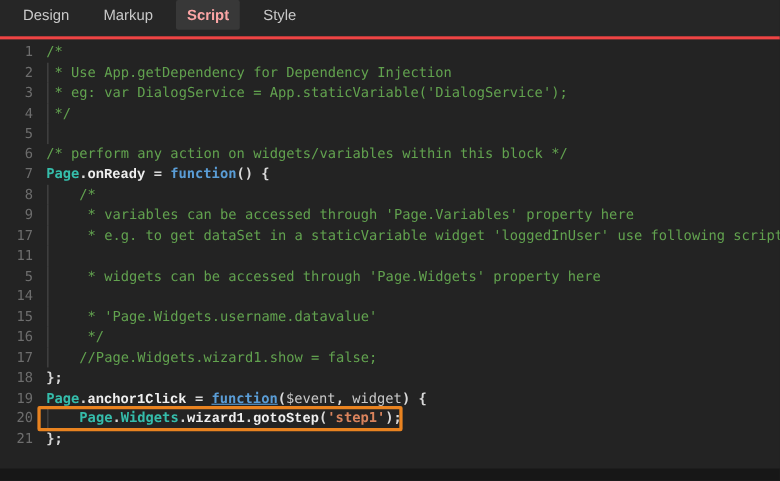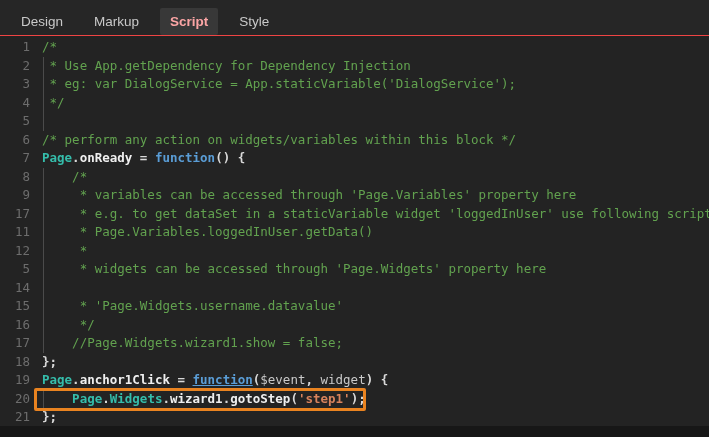--- a/index.html
+++ b/index.html
@@ -13,22 +13,22 @@
     --c-arg:#c9c9c9;
   }
   *{margin:0;padding:0;box-sizing:border-box;}
   html,body{background:#1e1e1e;}
   .app{
     width:709px;height:437px;overflow:hidden;position:relative;
     background:#232323;font-family:"Liberation Sans",sans-serif;
   }
   
   .tabbar{
-    height:36px;background:#262626;display:flex;align-items:flex-end;
-    padding-left:11px;border-bottom:1px solid #ef4444;
+    height:36px;background:#262626;display:flex;align-items:flex-start;
+    padding-left:11px;border-bottom:3px solid #ef4444;
   }
   .tab{
     height:27px;line-height:27px;padding:0 10px;margin-right:11px;
     color:#c9c9c9;font-size:13.5px;border-radius:2px;cursor:pointer;
     white-space:nowrap;
   }
   .tab.active{background:#383838;color:#fca5a5;font-weight:bold;}
   
   .editor{
     height:390px;background:#232323;padding-top:2px;overflow:hidden;
@@ -48,21 +48,21 @@
   .hlbox{
     position:absolute;left:34px;top:-2px;width:332px;height:23px;
     border:3px solid var(--accent);border-radius:2px;pointer-events:none;
   }
   .tk-com{color:var(--c-com);font-weight:400;}
   .tk-cls{color:var(--c-cls);margin-top:27px;}
   .tk-kw{color:var(--c-kw);}
   .tk-kwu{color:var(--c-kw);text-decoration:underline;}
   .tk-str{color:var(--c-str);}
   .tk-pln{color:var(--c-pln);}
-  .tk-prop{color:var(--c-prop);font-weight:700;}
+  .tk-prop{color:var(--c-prop);font-weight:700;font-family:Liberation Mono, monospace;}
   .tk-arg{color:var(--c-arg);font-weight:400;}
   
   .bottombar{height:11px;background:#171717;}
 </style>
 </head>
 <body>
 
 <div class="app">
 
   <div class="tabbar">
@@ -77,22 +77,21 @@
         <div class="line"><span class="num">1</span><span class="code"><span class="tk-com">/*</span></span></div>
         <div class="line"><span class="num">2</span><span class="guide"></span><span class="code"><span class="tk-com"> * Use App.getDependency for Dependency Injection</span></span></div>
         <div class="line"><span class="num">3</span><span class="guide"></span><span class="code"><span class="tk-com"> * eg: var DialogService = App.staticVariable('DialogService');</span></span></div>
         <div class="line"><span class="num">4</span><span class="guide"></span><span class="code"><span class="tk-com"> */</span></span></div>
         <div class="line"><span class="num">5</span><span class="guide"></span><span class="code"></span></div>
         <div class="line"><span class="num">6</span><span class="code"><span class="tk-com">/* perform any action on widgets/variables within this block */</span></span></div>
         <div class="line"><span class="num">7</span><span class="code"><span class="tk-cls">Page</span><span class="tk-pln">.</span><span class="tk-prop">onReady</span><span class="tk-pln"> = </span><span class="tk-kw">function</span><span class="tk-pln">() {</span></span></div>
         <div class="line"><span class="num">8</span><span class="guide"></span><span class="code"><span class="tk-com">    /*</span></span></div>
         <div class="line"><span class="num">9</span><span class="guide"></span><span class="code"><span class="tk-com">     * variables can be accessed through 'Page.Variables' property here</span></span></div>
         <div class="line"><span class="num">17</span><span class="guide"></span><span class="code"><span class="tk-com">     * e.g. to get dataSet in a staticVariable widget 'loggedInUser' use following script</span></span></div>
-        <div class="line"><span class="num">11</span><span class="guide"></span><span class="code"><span class="tk-com">     * Page.Variables.loggedInUser.getData()</span></span></div>
-        <div class="line"><span class="num">12</span><span class="guide"></span><span class="code"><span class="tk-com">     *</span></span></div>
+        <div class="line"><span class="num">11</span><span class="guide"></span></div>
         <div class="line"><span class="num">5</span><span class="guide"></span><span class="code"><span class="tk-com">     * widgets can be accessed through 'Page.Widgets' property here</span></span></div>
         <div class="line"><span class="num">14</span><span class="guide"></span></div>
         <div class="line"><span class="num">15</span><span class="guide"></span><span class="code"><span class="tk-com">     * 'Page.Widgets.username.datavalue'</span></span></div>
         <div class="line"><span class="num">16</span><span class="guide"></span><span class="code"><span class="tk-com">     */</span></span></div>
         <div class="line"><span class="num">17</span><span class="guide"></span><span class="code"><span class="tk-com">    //Page.Widgets.wizard1.show = false;</span></span></div>
         <div class="line"><span class="num">18</span><span class="code"><span class="tk-pln">};</span></span></div>
         <div class="line"><span class="num">19</span><span class="code"><span class="tk-cls">Page</span><span class="tk-pln">.</span><span class="tk-prop">anchor1Click</span><span class="tk-pln"> = </span><span class="tk-kwu">function</span><span class="tk-pln">(</span><span class="tk-arg">$event</span><span class="tk-pln">, </span><span class="tk-arg">widget</span><span class="tk-pln">) {</span></span></div>
         <div class="line"><span class="num">20</span><span class="guide"></span><span class="code"><span class="tk-pln">    </span><span class="tk-cls">Page</span><span class="tk-pln">.</span><span class="tk-cls">Widgets</span><span class="tk-pln">.</span><span class="tk-prop">wizard1</span><span class="tk-pln">.</span><span class="tk-prop">gotoStep</span><span class="tk-pln">(</span><span class="tk-str">'step1'</span><span class="tk-pln">);</span></span><span class="hlbox"></span></div>
         <div class="line"><span class="num">21</span><span class="code"><span class="tk-pln">};</span></span></div>
       </div>

